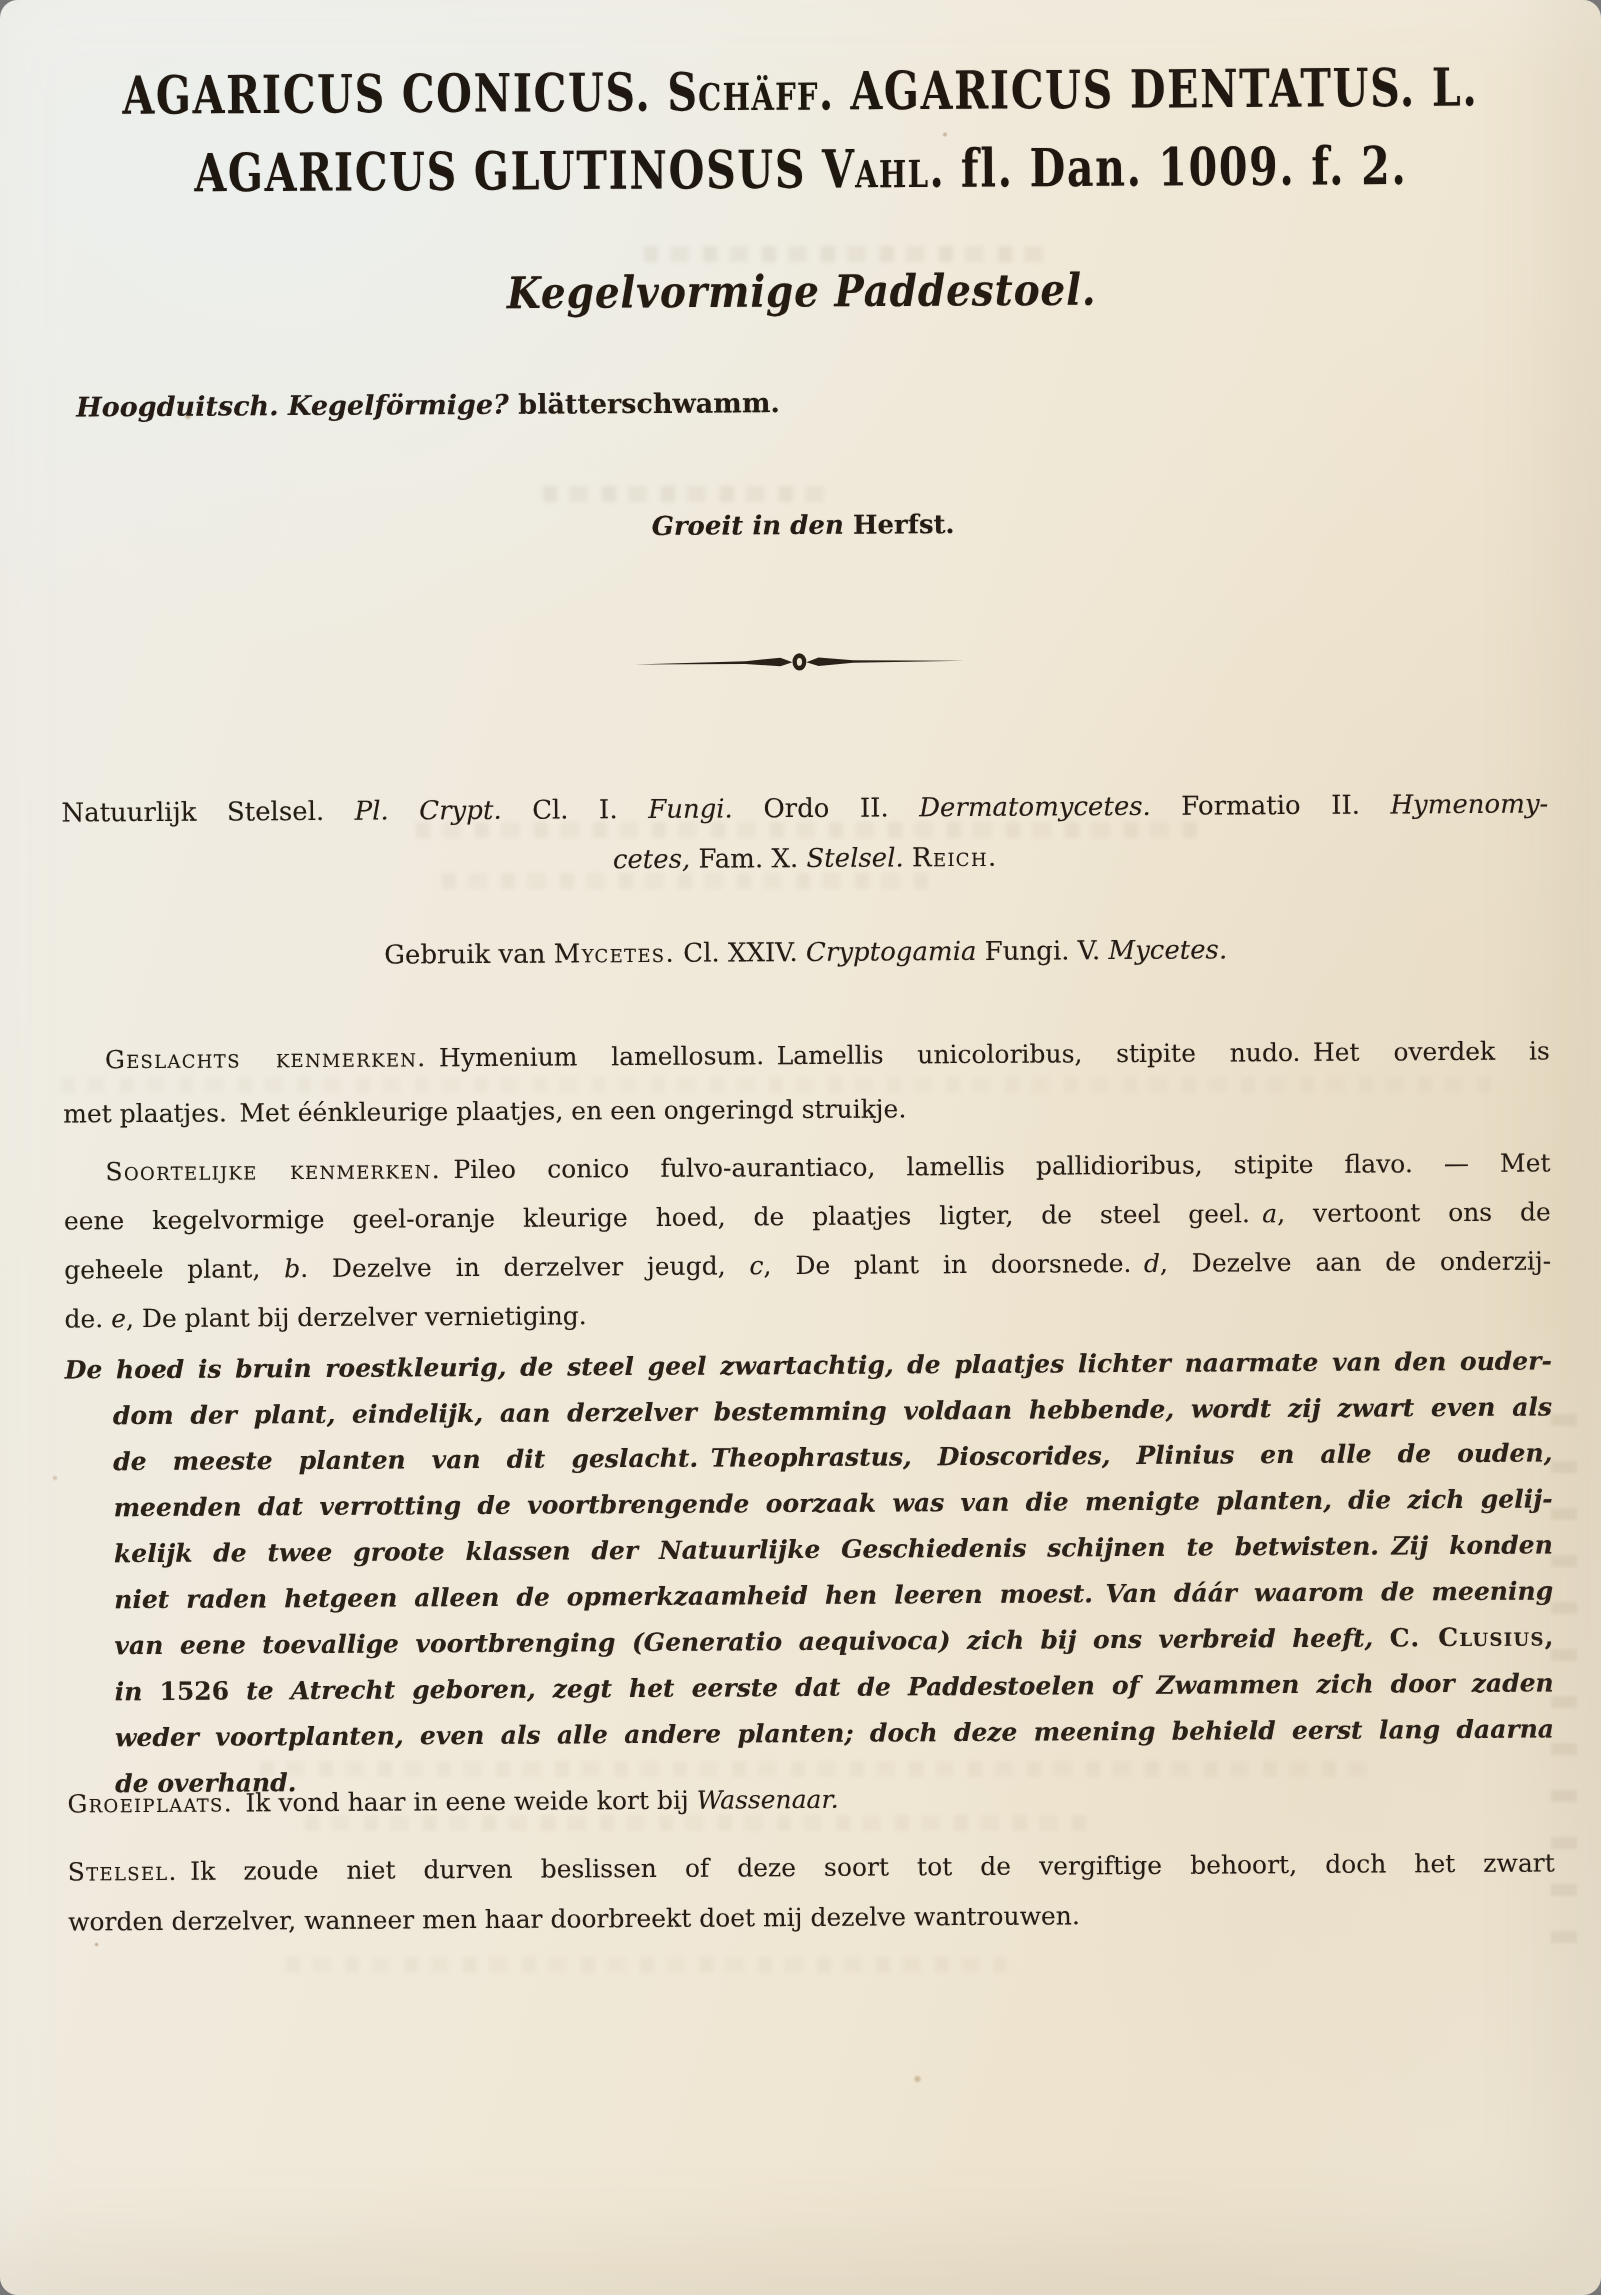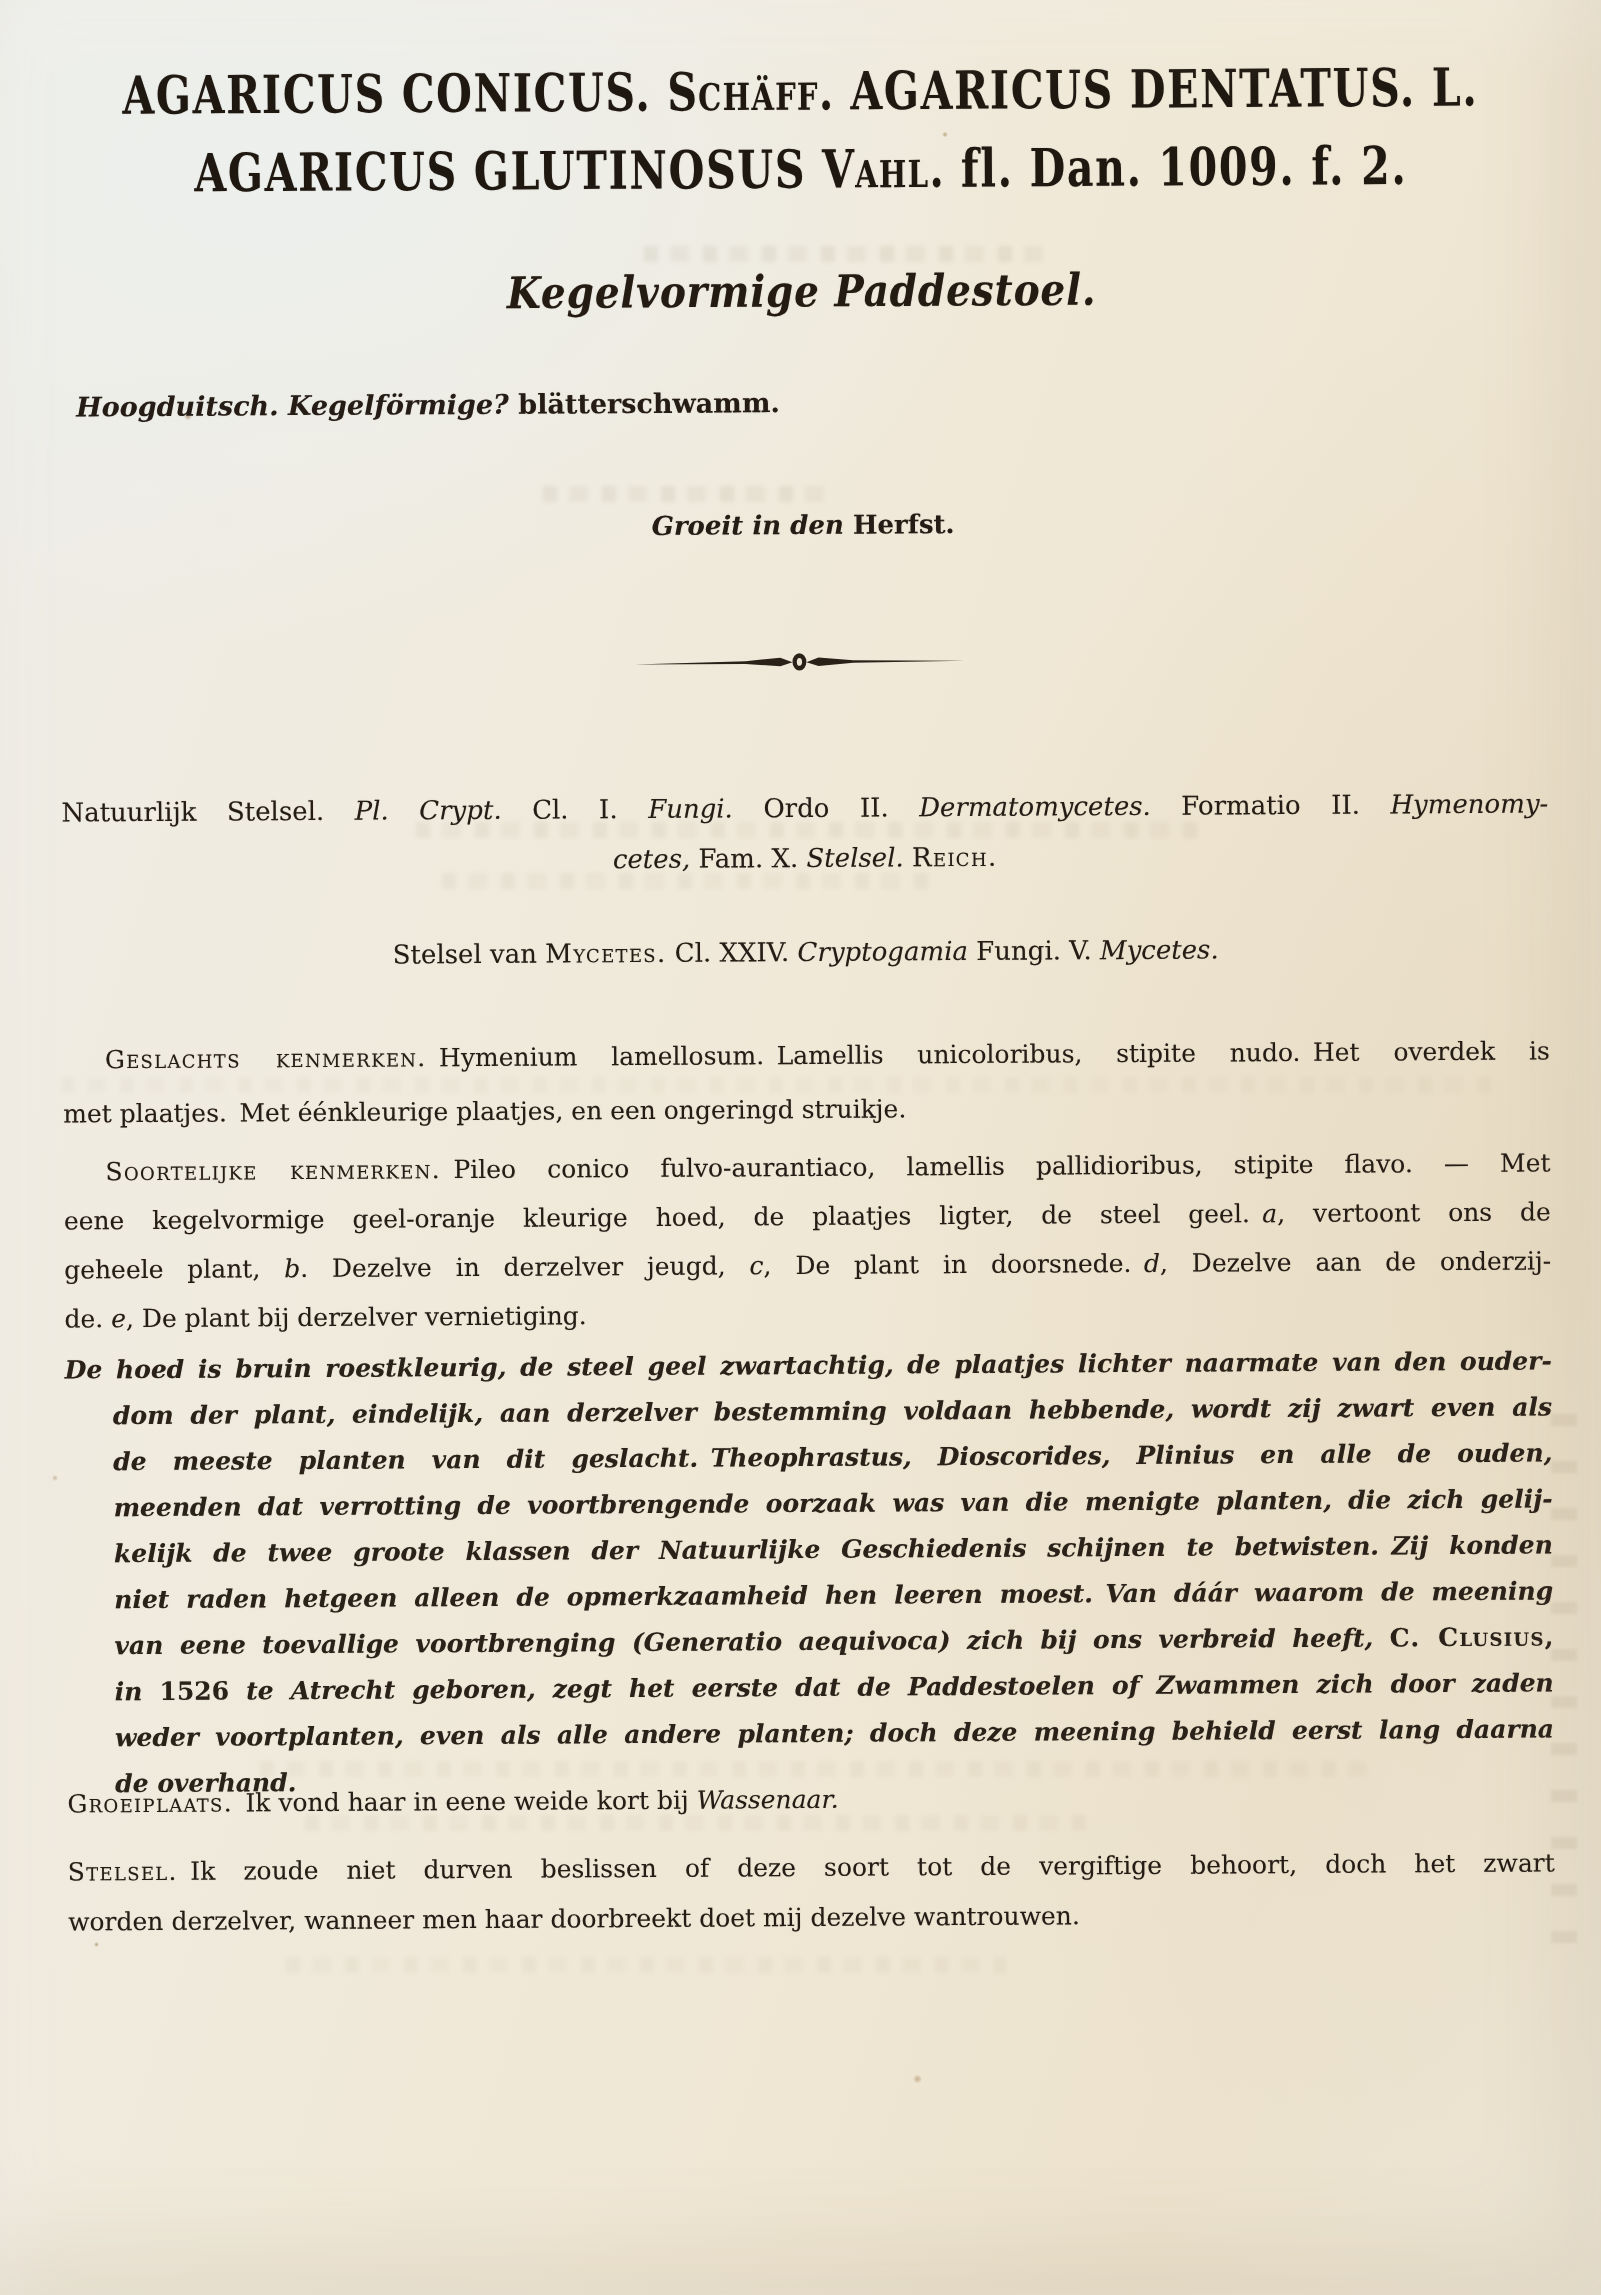--- a/index.html
+++ b/index.html
@@ -7,20 +7,21 @@
     position:relative;
     width:1601px;height:2295px;
     margin:0 auto;
     overflow:hidden;
     background:
       radial-gradient(ellipse 1215px 781px at 18% 8%, rgba(236,240,238,.9) 0%, rgba(236,240,238,0) 60%),
       radial-gradient(ellipse 1041px 1388px at 96% 55%, rgba(228,214,188,.55) 0%, rgba(228,214,188,0) 70%),
       linear-gradient(108deg,#eeede8 0%, #f0ebdf 26%, #f0e8d6 55%, #ece2cd 80%, #ece5d4 100%);
     font-family:"DejaVu Serif","Liberation Serif",serif;
     color:#241c15;
+    border-radius:18px;
   }
   .vignette{position:absolute;inset:0;pointer-events:none;z-index:5;
     box-shadow:inset -31px -42px 95px rgba(150,128,92,.14), inset 15.6px 22.6px 69px rgba(255,255,255,.28);}
   
   .ghost{position:absolute;z-index:1;height:15.6px;filter:blur(2.2px);opacity:.5;
     background:repeating-linear-gradient(90deg, rgba(128,110,82,.20) 0 14px, rgba(128,110,82,0) 14px 26px, rgba(128,110,82,.14) 26px 45px, rgba(128,110,82,0) 45px 59px);}
   .ghost.col{width:26px;filter:blur(1.7px);opacity:.45;
     background:repeating-linear-gradient(180deg, rgba(120,102,74,.22) 0 12px, rgba(120,102,74,0) 12px 47px);}
   .g1{top:246px;left:644px;width:406px;}
   .g2{top:486px;left:543px;width:286px;}
@@ -110,21 +111,21 @@
         <ellipse cx="190" cy="12.5" rx="3" ry="4.5" fill="#ece4d2"></ellipse>
         <polygon points="380,12.5 252,11 212,7.5 198,13 212,17.5 252,14" fill="#2a2119"></polygon>
       </svg>
     </div>
 
     <div class="blk natural">
       <div class="jl"><span>Natuurlijk Stelsel. </span><span class="i">Pl. Crypt.</span><span> Cl. I. </span><span class="i">Fungi.</span><span> Ordo II. </span><span class="i">Dermatomycetes.</span><span> Formatio II. </span><span class="i">Hymenomy-</span></div>
       <div class="ctr"><span class="i">cetes,</span><span> Fam. X. </span><span class="i">Stelsel.</span><span> </span><span class="sc">Reich.</span></div>
     </div>
 
-    <div class="blk linnaeus"><span>Stelsel van </span><span class="sc">Mycetes.</span><span> Cl. XXIV. </span><span class="i">Cryptogamia</span><span> Fungi. V. </span><span class="i">Mycetes.</span></div>
+    <div class="blk linnaeus"><span>Gebruik van </span><span class="sc">Mycetes.</span><span> Cl. XXIV. </span><span class="i">Cryptogamia</span><span> Fungi. V. </span><span class="i">Mycetes.</span></div>
 
     <div class="blk geslachts">
       <div class="jl ind"><span class="sc">Geslachts kenmerken.</span><span> Hymenium lamellosum. Lamellis unicoloribus, stipite nudo. Het overdek is</span></div>
       <div><span>met plaatjes. Met éénkleurige plaatjes, en een ongeringd struikje.</span></div>
     </div>
 
     <div class="blk soortelijke">
       <div class="jl ind"><span class="sc">Soortelijke kenmerken.</span><span> Pileo conico fulvo-aurantiaco, lamellis pallidioribus, stipite flavo. — Met</span></div>
       <div class="jl"><span>eene kegelvormige geel-oranje kleurige hoed, de plaatjes ligter, de steel geel. </span><span class="i">a</span><span>, vertoont ons de</span></div>
       <div class="jl"><span>geheele plant, </span><span class="i">b</span><span>. Dezelve in derzelver jeugd, </span><span class="i">c</span><span>, De plant in doorsnede. </span><span class="i">d</span><span>, Dezelve aan de onderzij-</span></div>

